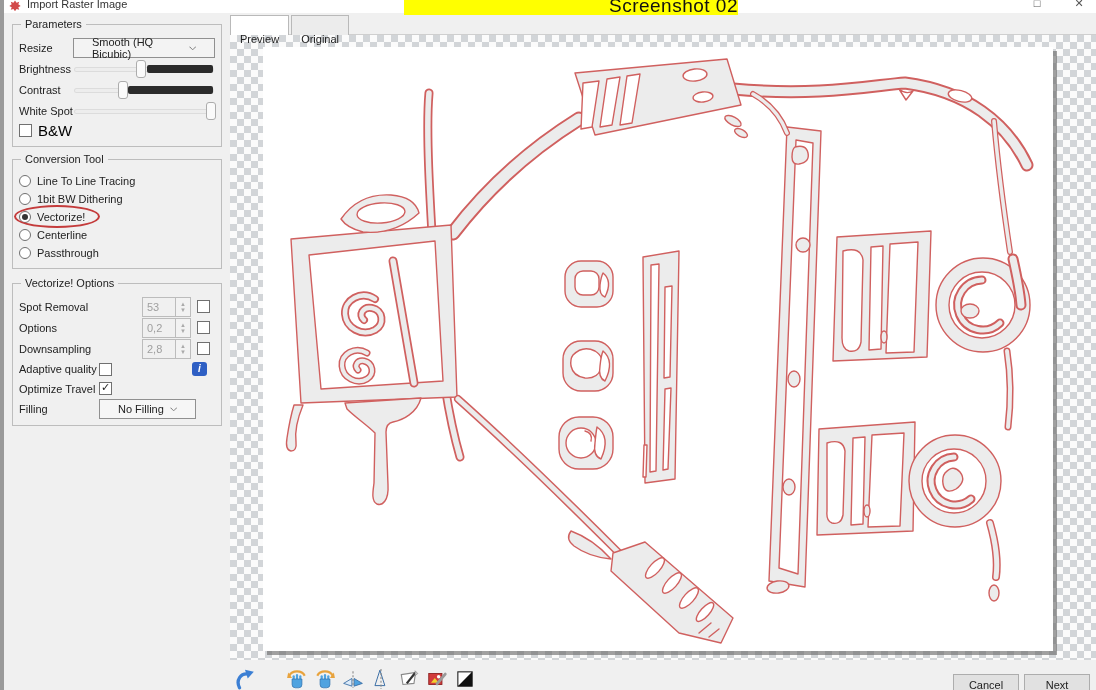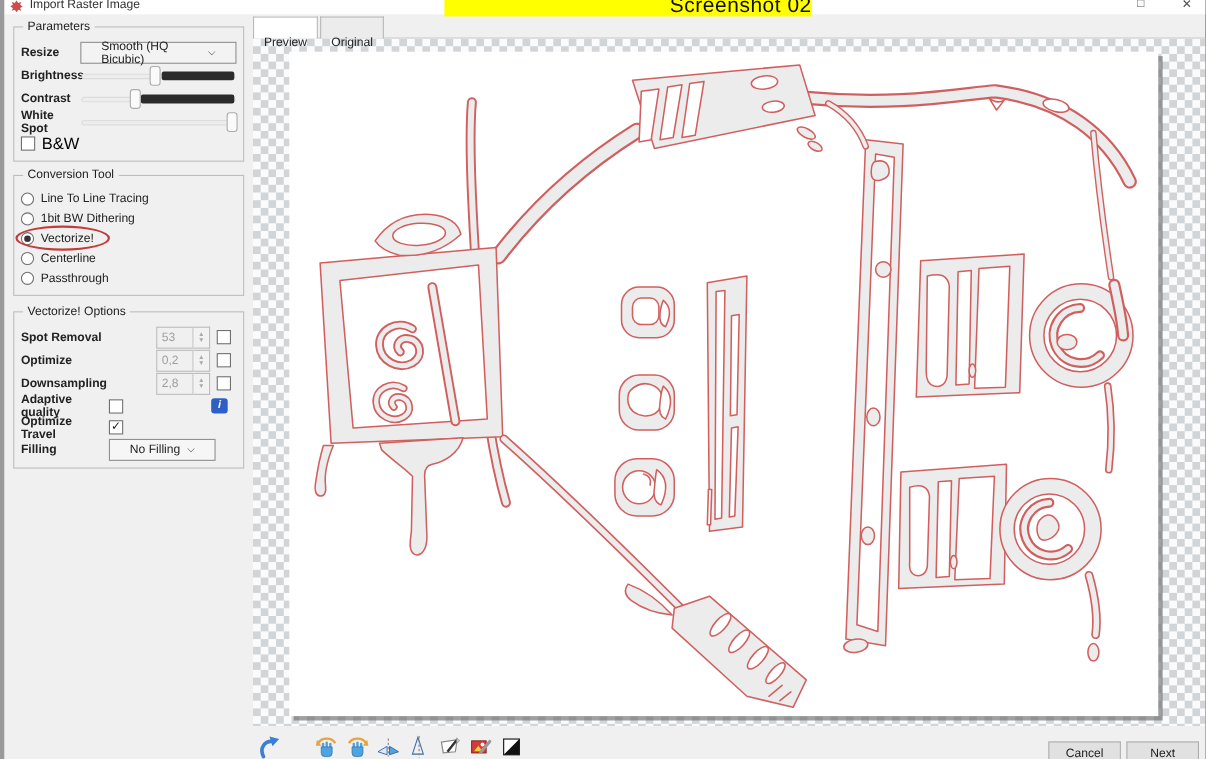--- a/index.html
+++ b/index.html
@@ -24,21 +24,21 @@
   }
   .overlay-label span{ display:block; font-size:19px; color:#111; line-height:21px; margin-top:-5px; letter-spacing:0.5px; }
   
   .left-panel{ position:absolute; left:0; top:13px; width:224px; bottom:30px; background:#f0f0f0; z-index:5; }
   .group{ position:relative; border:1px solid #bdbdbd; margin:0 6px 0 8px; padding:12px 6px 6px 6px; }
   .gtitle{ position:absolute; top:-7px; left:8px; background:#f0f0f0; padding:0 4px; font-size:11px; color:#222; white-space:nowrap; }
   .group-params{ margin-top:11px; }
   .group-conv{ margin-top:12px; }
   .group-vect{ margin-top:14px; }
   .prow{ display:flex; align-items:center; height:21px; }
-  .prow .lab{ width:54px; font-size:11px; color:#222; flex:none;font-weight:bold; }
+  .prow .lab{ width:54px; font-size:11px; color:#222; flex:none; }
   .vrow .lab{ width:80px; }
   
   .dd{ height:20px; flex:1; border:1px solid #909090; background:#f3f3f3;
        display:flex; align-items:center; justify-content:space-between;
        font-size:11px; color:#222; padding:0 18px; }
   .dd .chev{ font-size:9px; color:#444; }
   .dd.small{ flex:none; width:97px; background:#f6f6f6; }
   
   .slider{ position:relative; flex:1; height:20px; }
   .slider .track{ position:absolute; left:2px; right:2px; top:9px; height:3px; background:#ededed; border-radius:2px; box-shadow:0 0 0 1px #dcdcdc; }
@@ -180,21 +180,21 @@
       <span class="gtitle">Vectorize! Options</span>
       <div class="prow vrow">
         <span class="lab">Spot Removal</span>
         <span class="spin disabled">
           <span class="val">53</span>
           <span class="arrows">▲<br>▼</span>
         </span>
         <span class="cb col"></span>
       </div>
       <div class="prow vrow">
-        <span class="lab">Optimize</span>
+        <span class="lab">Options</span>
         <span class="spin disabled">
           <span class="val">0,2</span>
           <span class="arrows">▲<br>▼</span>
         </span>
         <span class="cb col"></span>
       </div>
       <div class="prow vrow">
         <span class="lab">Downsampling</span>
         <span class="spin disabled">
           <span class="val">2,8</span>

